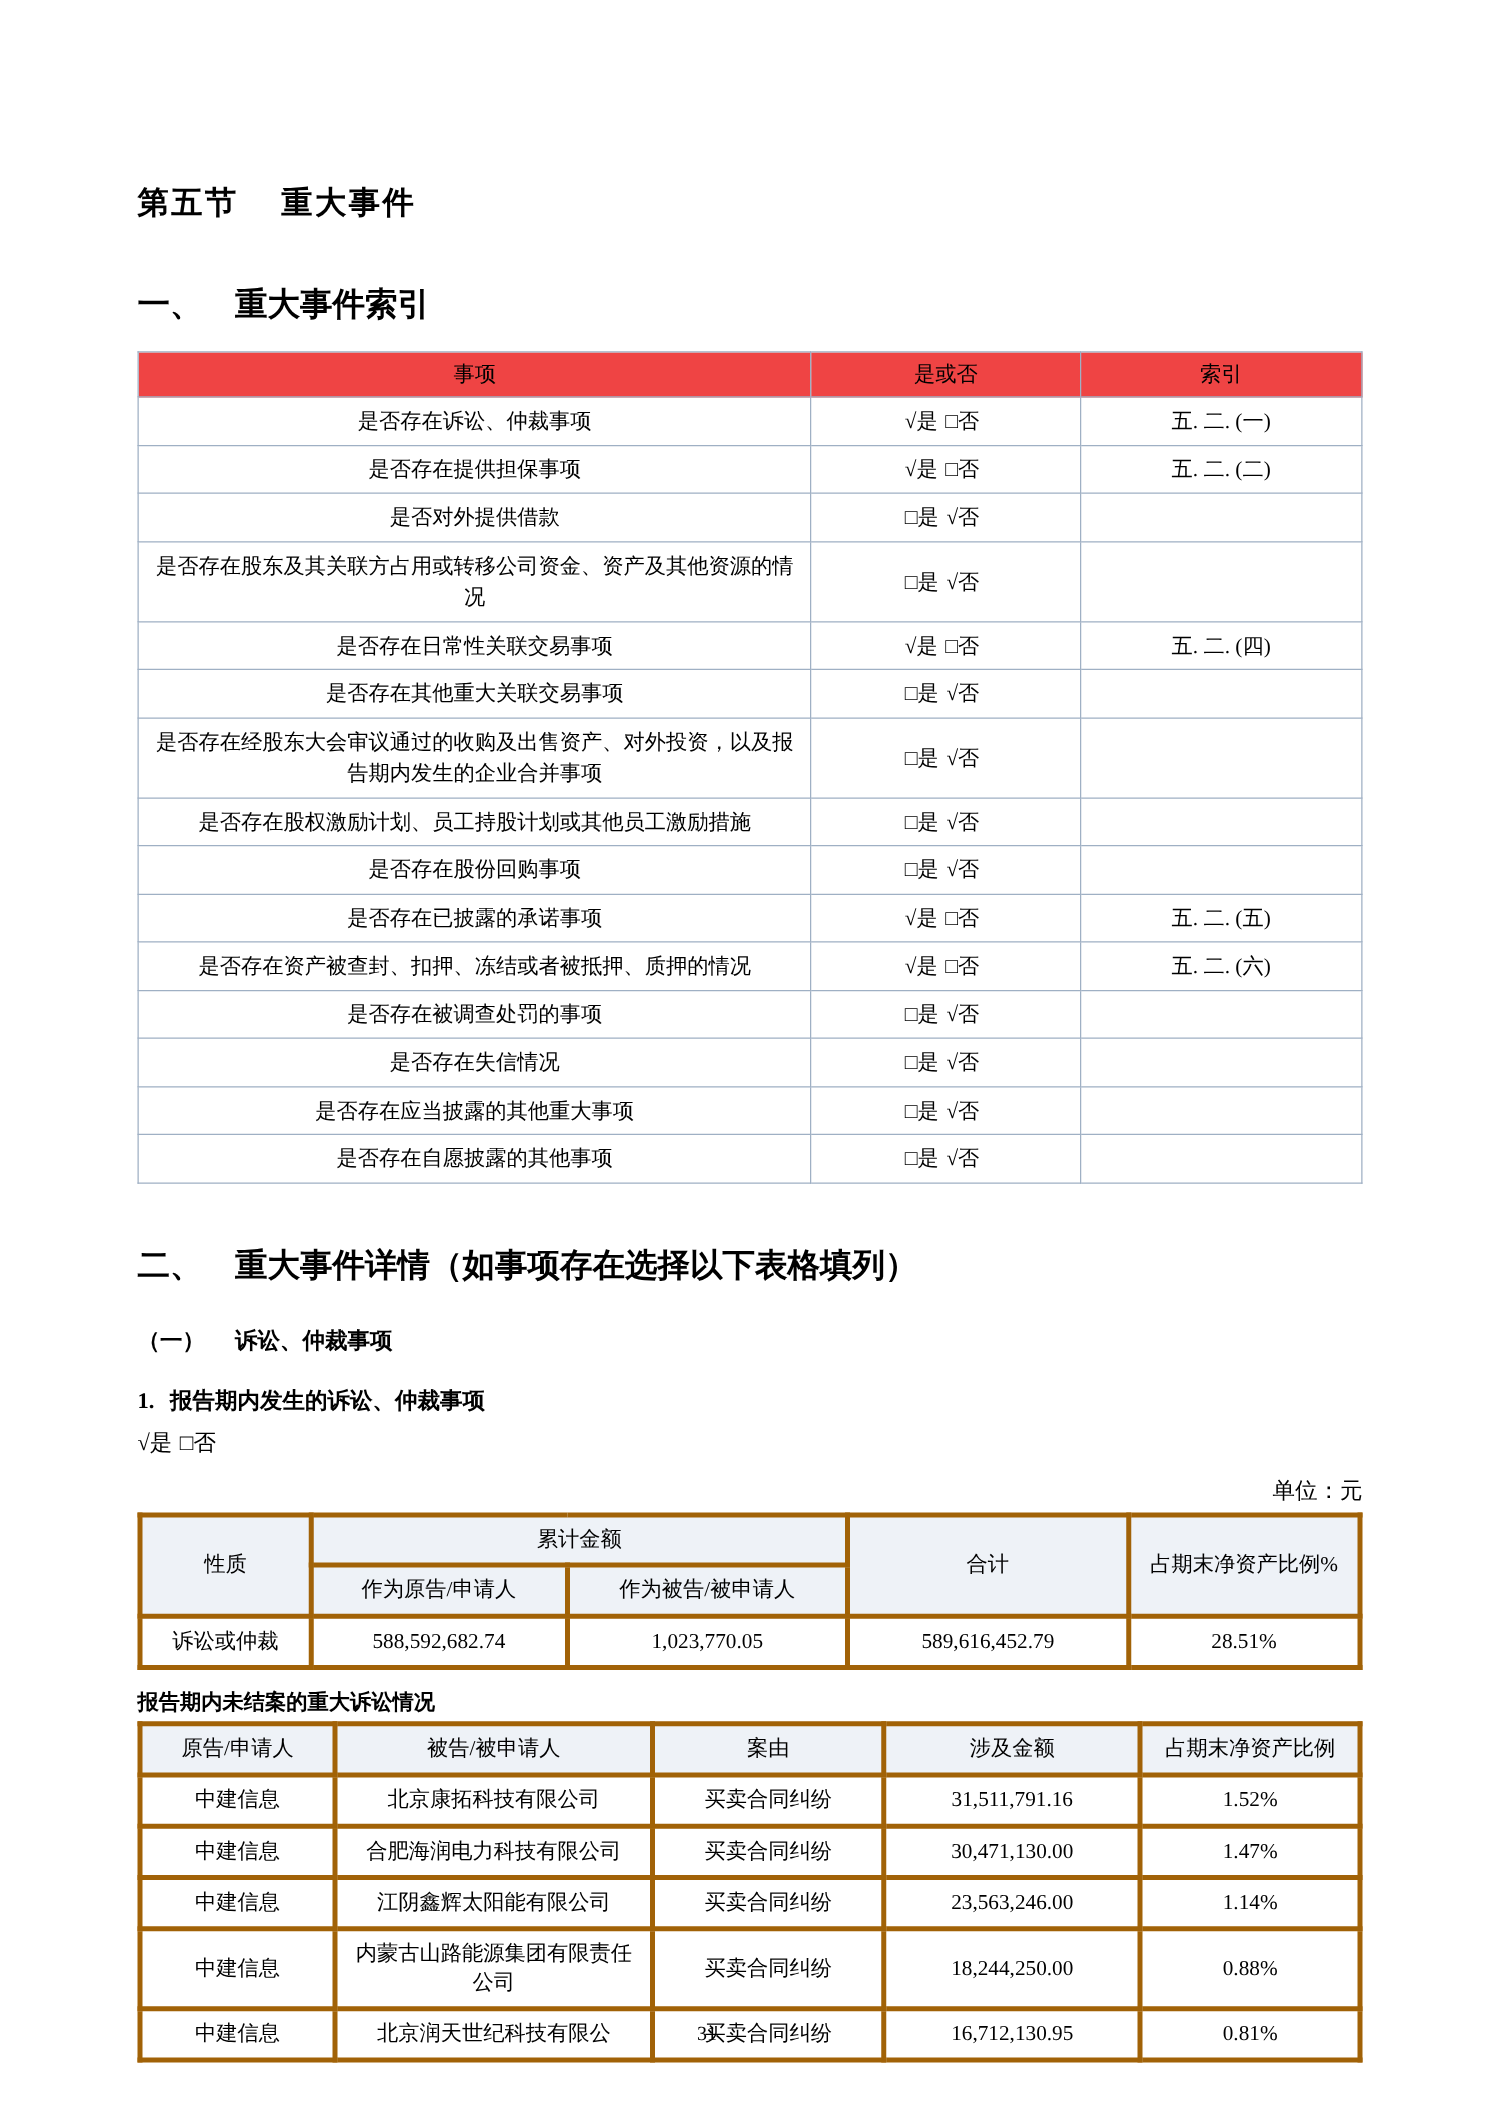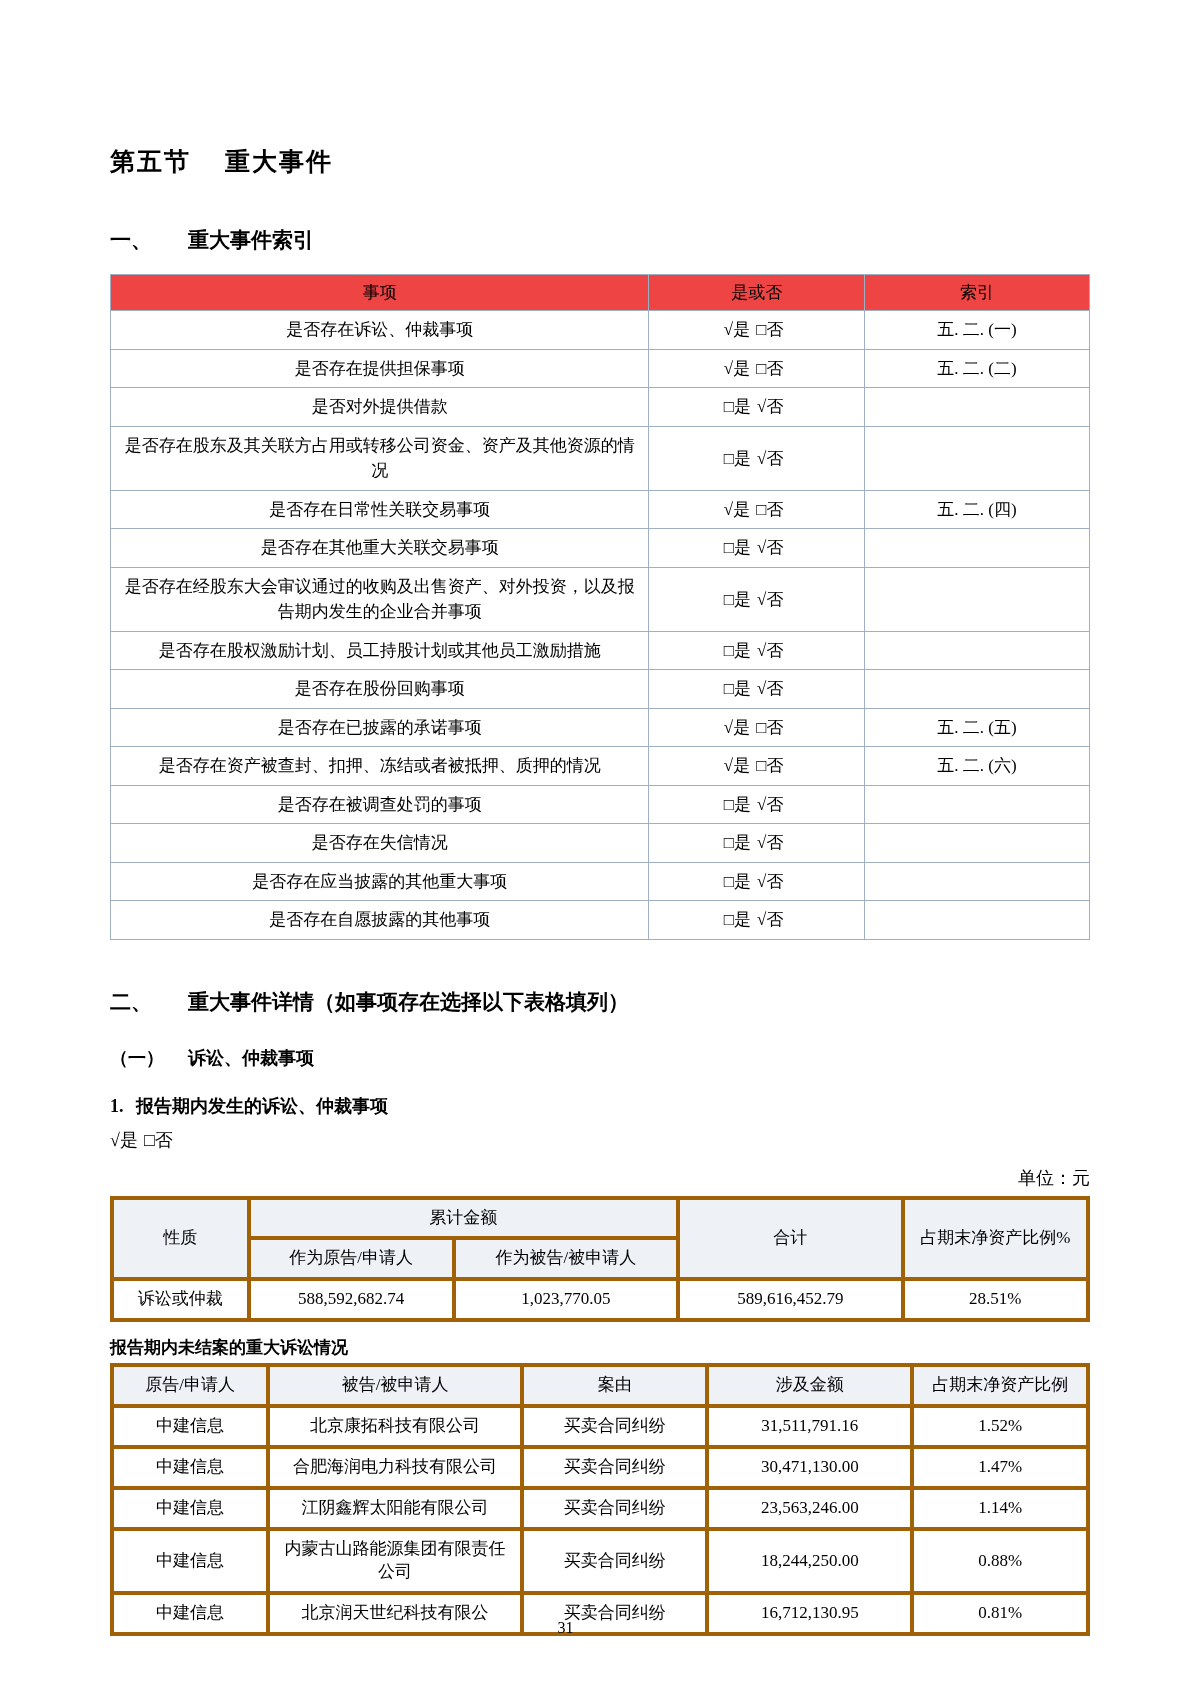--- a/index.html
+++ b/index.html
@@ -24,21 +24,21 @@
   .doc-title {
     text-align: left;
     font-size: 25px;
     font-weight: bold;
     letter-spacing: 2px;
     margin: 25px 0 0 0;
   }
   .doc-title .sp { display: inline-block; width: 34px; }
 
   .h2 {
-    font-size: 21px;
+    font-size: 26px;
     font-weight: bold;
     margin: 48px 0 20px 0;
   }
   .h2 .num { display: inline-block; width: 78px; }
 
   .h3 {
     font-size: 18px;
     font-weight: bold;
     margin: 30px 0 16px 0;
   }

